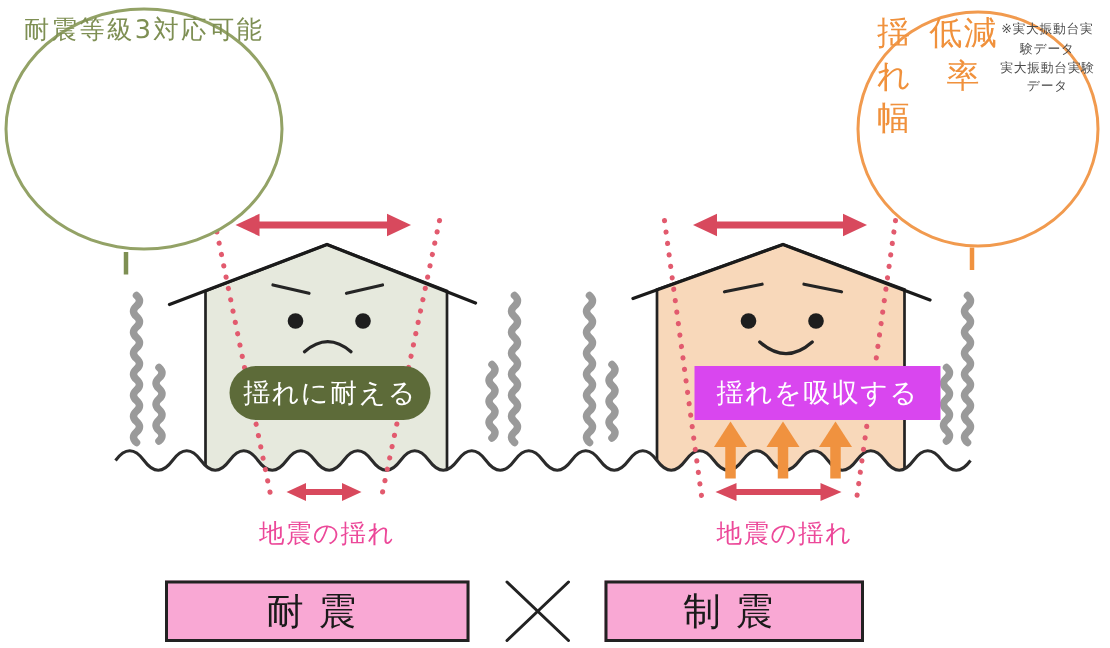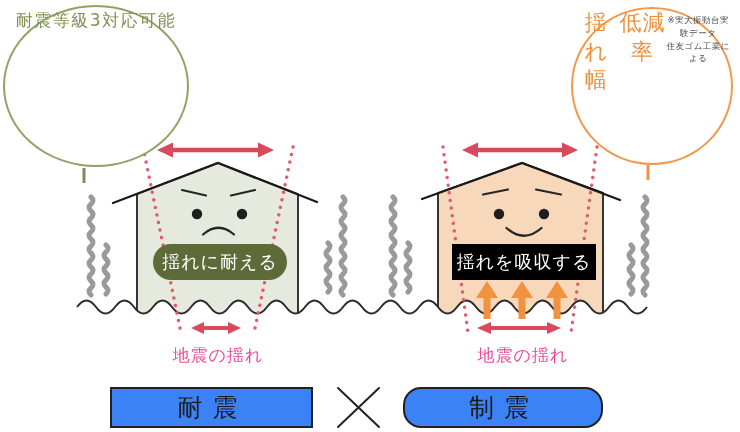--- a/index.html
+++ b/index.html
@@ -18,36 +18,36 @@
   .circle.orange{left:571px;top:7px;width:162px;height:158px;border:2px solid #f19a4e;}
   .circle.green .big{color:#7e8f53;font-size:17px;line-height:1.62;letter-spacing:1.5px;}
   .circle.orange .big{color:#f0913c;font-size:22px;line-height:1.3;letter-spacing:1px;}
   .circle .note{color:#4b4b4b;font-size:8.5px;line-height:1.5;letter-spacing:0.5px;margin-top:5px;}
   
   .badge{
     display:flex;align-items:center;justify-content:center;color:#fff;
     font-size:18px;letter-spacing:1px;white-space:nowrap;
   }
   .badge.tai{left:153px;top:244px;width:134px;height:36px;background:#5d6b39;border-radius:18px;}
-  .badge.sei{left:452px;top:244px;width:144px;height:36px;background:#000000;}
+  .badge.sei{left:463px;top:244px;width:164px;height:36px;background:#d946ef;}
   
   .shake-label{
     width:120px;text-align:center;color:#ec4899;font-size:17px;letter-spacing:1px;
     top:344px;white-space:nowrap;
   }
   .shake-label.left{left:158px;}
   .shake-label.right{left:463px;}
   
   .footer-box{
-    top:387px;height:41px;border:2px solid #222;background:#3b82f6;color:#1a1a1a;
+    top:387px;height:41px;border:2px solid #222;background:#f9a8d4;color:#1a1a1a;
     display:flex;align-items:center;justify-content:center;
     font-size:25px;letter-spacing:10px;padding-left:2px;
   }
   .footer-box.left{left:110px;width:203px;}
-  .footer-box.right{left:403px;width:200px;border-radius:18px;}
+  .footer-box.right{left:403px;width:173px;}
 </style>
 </head>
 <body>
 
 <div class="stage">
 
   <svg width="740" height="432" viewBox="0 0 740 432">
     <defs>
       <path id="sq-tall" d="M0,0 q4,3.5 0,7 q-4,3.5 0,7 q4,3.5 0,7 q-4,3.5 0,7 q4,3.5 0,7 q-4,3.5 0,7 q4,3.5 0,7 q-4,3.5 0,7 q4,3.5 0,7 q-4,3.5 0,7 q4,3.5 0,7 q-4,3.5 0,7 q4,3.5 0,7 q-4,3.5 0,7"></path>
       <path id="sq-short" d="M0,0 q4,3.5 0,7 q-4,3.5 0,7 q4,3.5 0,7 q-4,3.5 0,7 q4,3.5 0,7 q-4,3.5 0,7 q4,3.5 0,7"></path>
@@ -140,21 +140,21 @@
   <div class="abs circle green">
     <div class="big">耐震等級3</div>
     <div class="big">対応可能</div>
   </div>
 
   <div class="abs circle orange">
     <div class="big">揺れ幅</div>
     <div class="big">低減率</div>
     <div class="note">
       <div>※実大振動台実験データ</div>
-      <div>住友ゴム工業による</div>
+      <div>実大振動台実験データ</div>
     </div>
   </div>
 
   <div class="abs badge tai">揺れに耐える</div>
   <div class="abs badge sei">揺れを吸収する</div>
 
   <div class="abs shake-label left">地震の揺れ</div>
   <div class="abs shake-label right">地震の揺れ</div>
 
   <div class="abs footer-box left">耐震</div>

